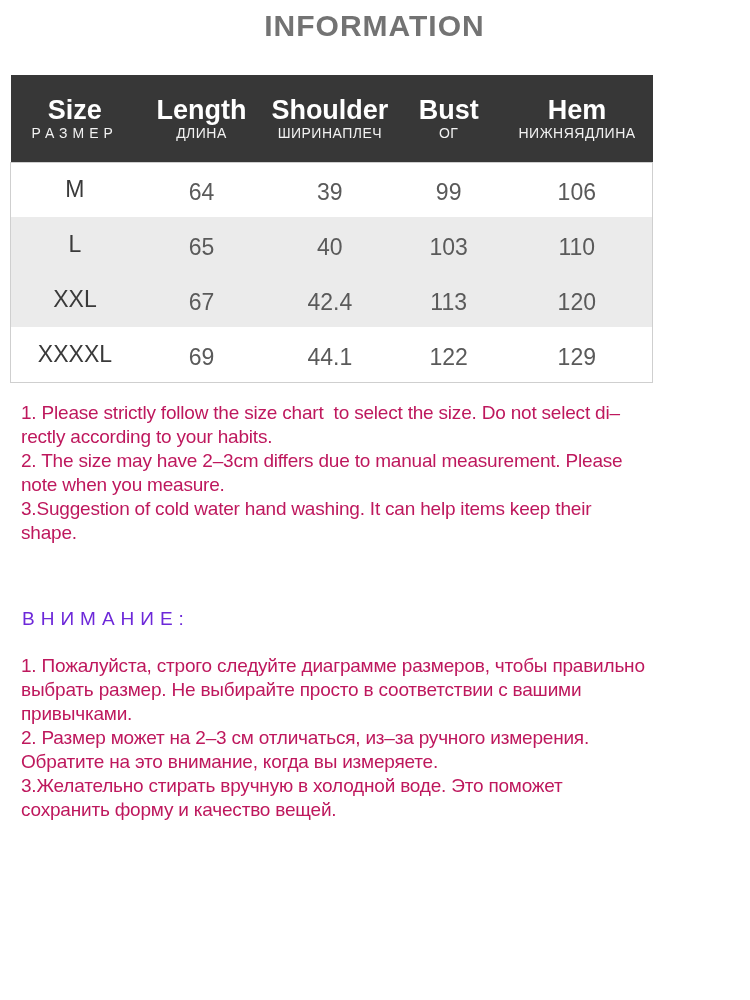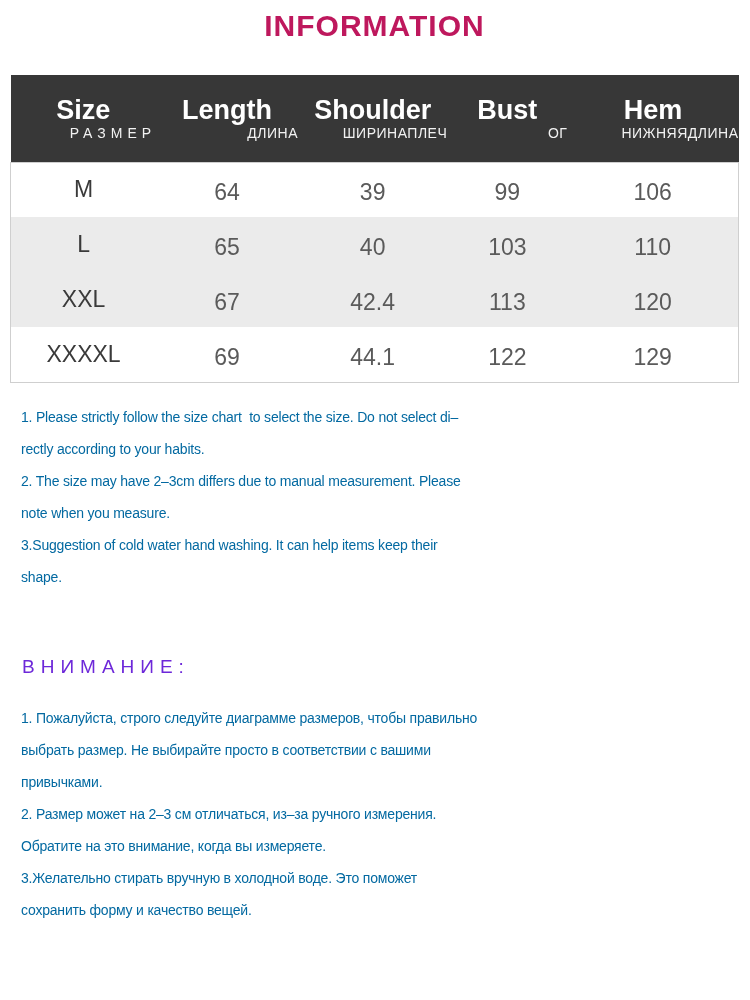--- a/index.html
+++ b/index.html
@@ -13,25 +13,25 @@
     overflow: hidden;
     font-family: "Liberation Sans", sans-serif;
     color: #373737;
   }
   .page-title {
     margin: 9px 1px 0 0;
     text-align: center;
     font-size: 30px;
     font-weight: bold;
     letter-spacing: 1px;
-    color: #be185d;
+    color: #737373;
   }
   
   table.size-table {
-    width: 729px;
+    width: 643px;
     margin: 32px 11px 0 10px;
     border-collapse: collapse;
     table-layout: fixed;
   }
   .size-table thead tr {
     background: #373737;
     height: 87px;
   }
   .size-table th {
     vertical-align: middle;
@@ -42,21 +42,20 @@
     font-size: 27px;
     font-weight: bold;
     color: #ffffff;
     line-height: 1.05;
   }
   .size-table th .hdr-ru {
     font-size: 14px;
     color: #f2f2f2;
     margin-top: 1px;
     letter-spacing: 0.5px;
-    text-align: right;
   }
   .size-table th:first-child .hdr-ru {
     letter-spacing: 5px;
   }
   .size-table tbody {
     border: 1px solid #cfcfcf;
   }
   .size-table tbody tr {
     height: 55px;
     background: #ffffff;
@@ -81,24 +80,24 @@
   
   .note-heading {
     margin: 30px 0 0 21px;
     font-size: 21px;
     font-weight: normal;
     color: #1d1d1d;
   }
   .body-text {
     margin: 18px 20px 0 21px;
     width: 707px;
-    font-size: 14px;
-    line-height: 32px;
+    font-size: 19px;
+    line-height: 24px;
     letter-spacing: -0.2px;
-    color: #0369a1;
+    color: #be185d;
     white-space: pre-wrap;
   }
   .attention-heading {
     margin: 63px 0 0 22px;
     font-size: 19px;
     font-weight: normal;
     letter-spacing: 6px;
     color: #6d28d9;
   }
   .attention-body {

